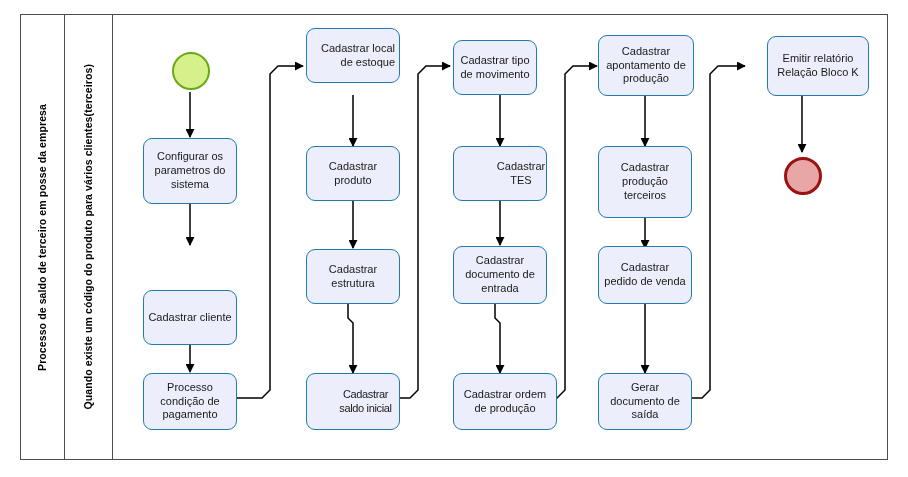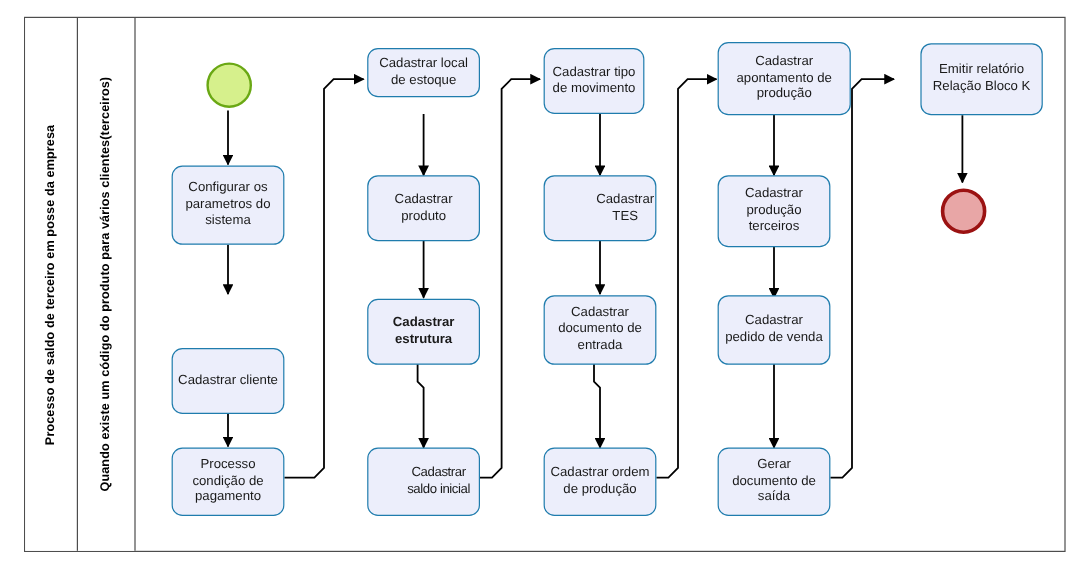--- a/index.html
+++ b/index.html
@@ -184,50 +184,50 @@
   <div class="task" style="left:143px; top:138px; width:94px; height:66px;">
     <span>Configurar os parametros do sistema</span>
   </div>
   <div class="task" style="left:143px; top:246px; width:94px; height:55px;margin-top:44px;">
     <span>Cadastrar cliente</span>
   </div>
   <div class="task" style="left:143px; top:373px; width:94px; height:57px;">
     <span>Processo condição de pagamento</span>
   </div>
 
-  <div class="task" style="left:306px; top:40px; width:94px; height:41px;">
+  <div class="task" style="left:306px; top:28px; width:94px; height:55px;text-align:right;">
     <span>Cadastrar local de estoque</span>
   </div>
   <div class="task" style="left:306px; top:146px; width:94px; height:55px;">
     <span>Cadastrar produto</span>
   </div>
-  <div class="task" style="left:306px; top:249px; width:94px; height:55px;font-weight:bold;">
+  <div class="task" style="left:306px; top:249px; width:94px; height:55px;">
     <span>Cadastrar estrutura</span>
   </div>
   <div class="task tight" style="left:306px; top:373px; width:94px; height:57px;padding-left:29px;">
     <span>Cadastrar saldo inicial</span>
   </div>
 
   <div class="task" style="left:453px; top:40px; width:84px; height:55px;">
     <span>Cadastrar tipo de movimento</span>
   </div>
   <div class="task" style="left:453px; top:146px; width:94px; height:55px;padding-left:46px;">
     <span>Cadastrar TES</span>
   </div>
   <div class="task" style="left:453px; top:246px; width:94px; height:58px;">
     <span>Cadastrar documento de entrada</span>
   </div>
-  <div class="task" style="left:453px; top:373px; width:94px; height:57px;">
+  <div class="task" style="left:453px; top:373px; width:104px; height:57px;">
     <span>Cadastrar ordem de produção</span>
   </div>
 
-  <div class="task" style="left:598px; top:35px; width:111px; height:61px;">
+  <div class="task" style="left:598px; top:35px; width:96px; height:61px;">
     <span>Cadastrar apontamento de produção</span>
   </div>
-  <div class="task" style="left:598px; top:146px; width:94px; height:60px;">
+  <div class="task" style="left:598px; top:146px; width:94px; height:72px;">
     <span>Cadastrar produção terceiros</span>
   </div>
   <div class="task" style="left:598px; top:246px; width:94px; height:58px;">
     <span>Cadastrar pedido de venda</span>
   </div>
   <div class="task" style="left:598px; top:373px; width:94px; height:57px;">
     <span>Gerar documento de saída</span>
   </div>
 
   <div class="task" style="left:751px; top:36px; width:102px; height:60px;margin-left:16px;">

